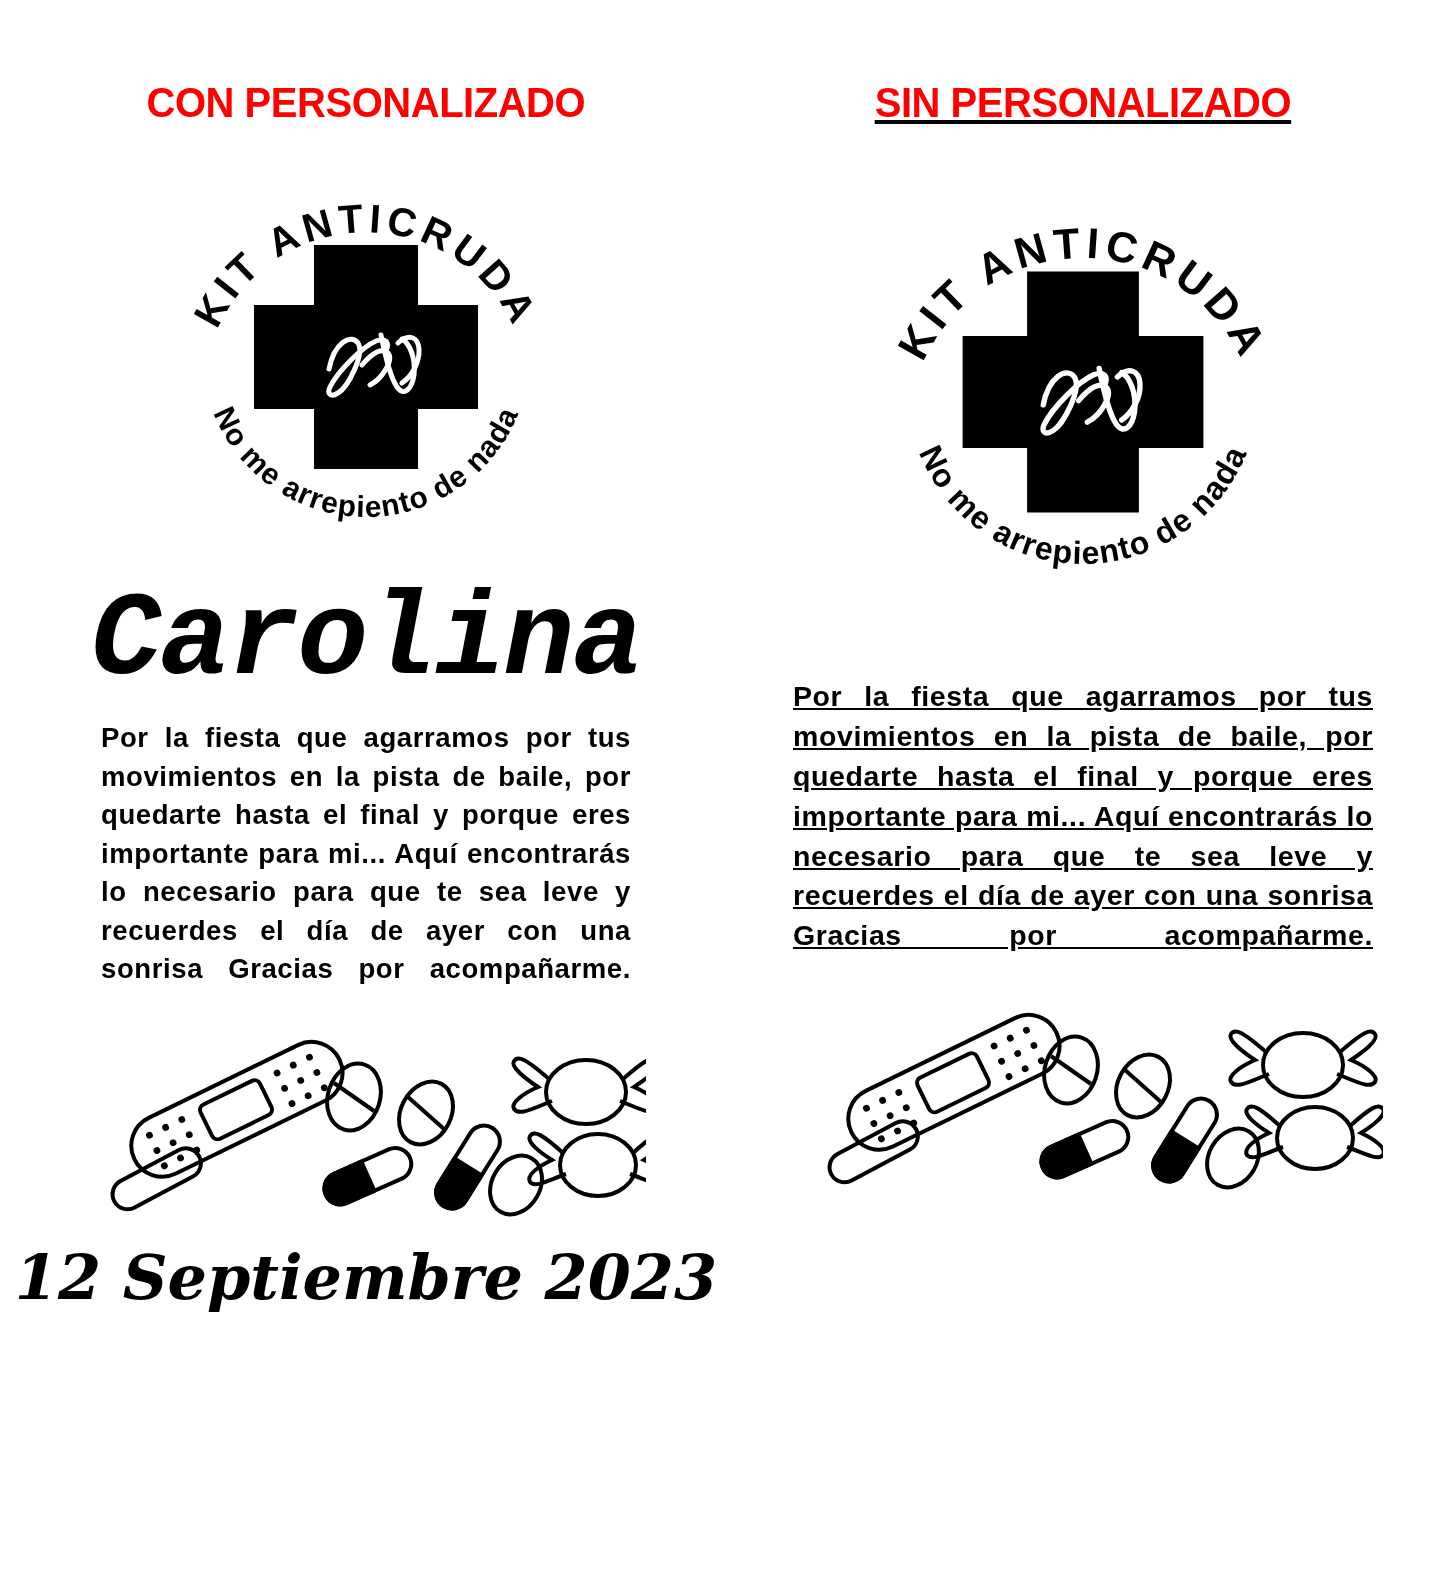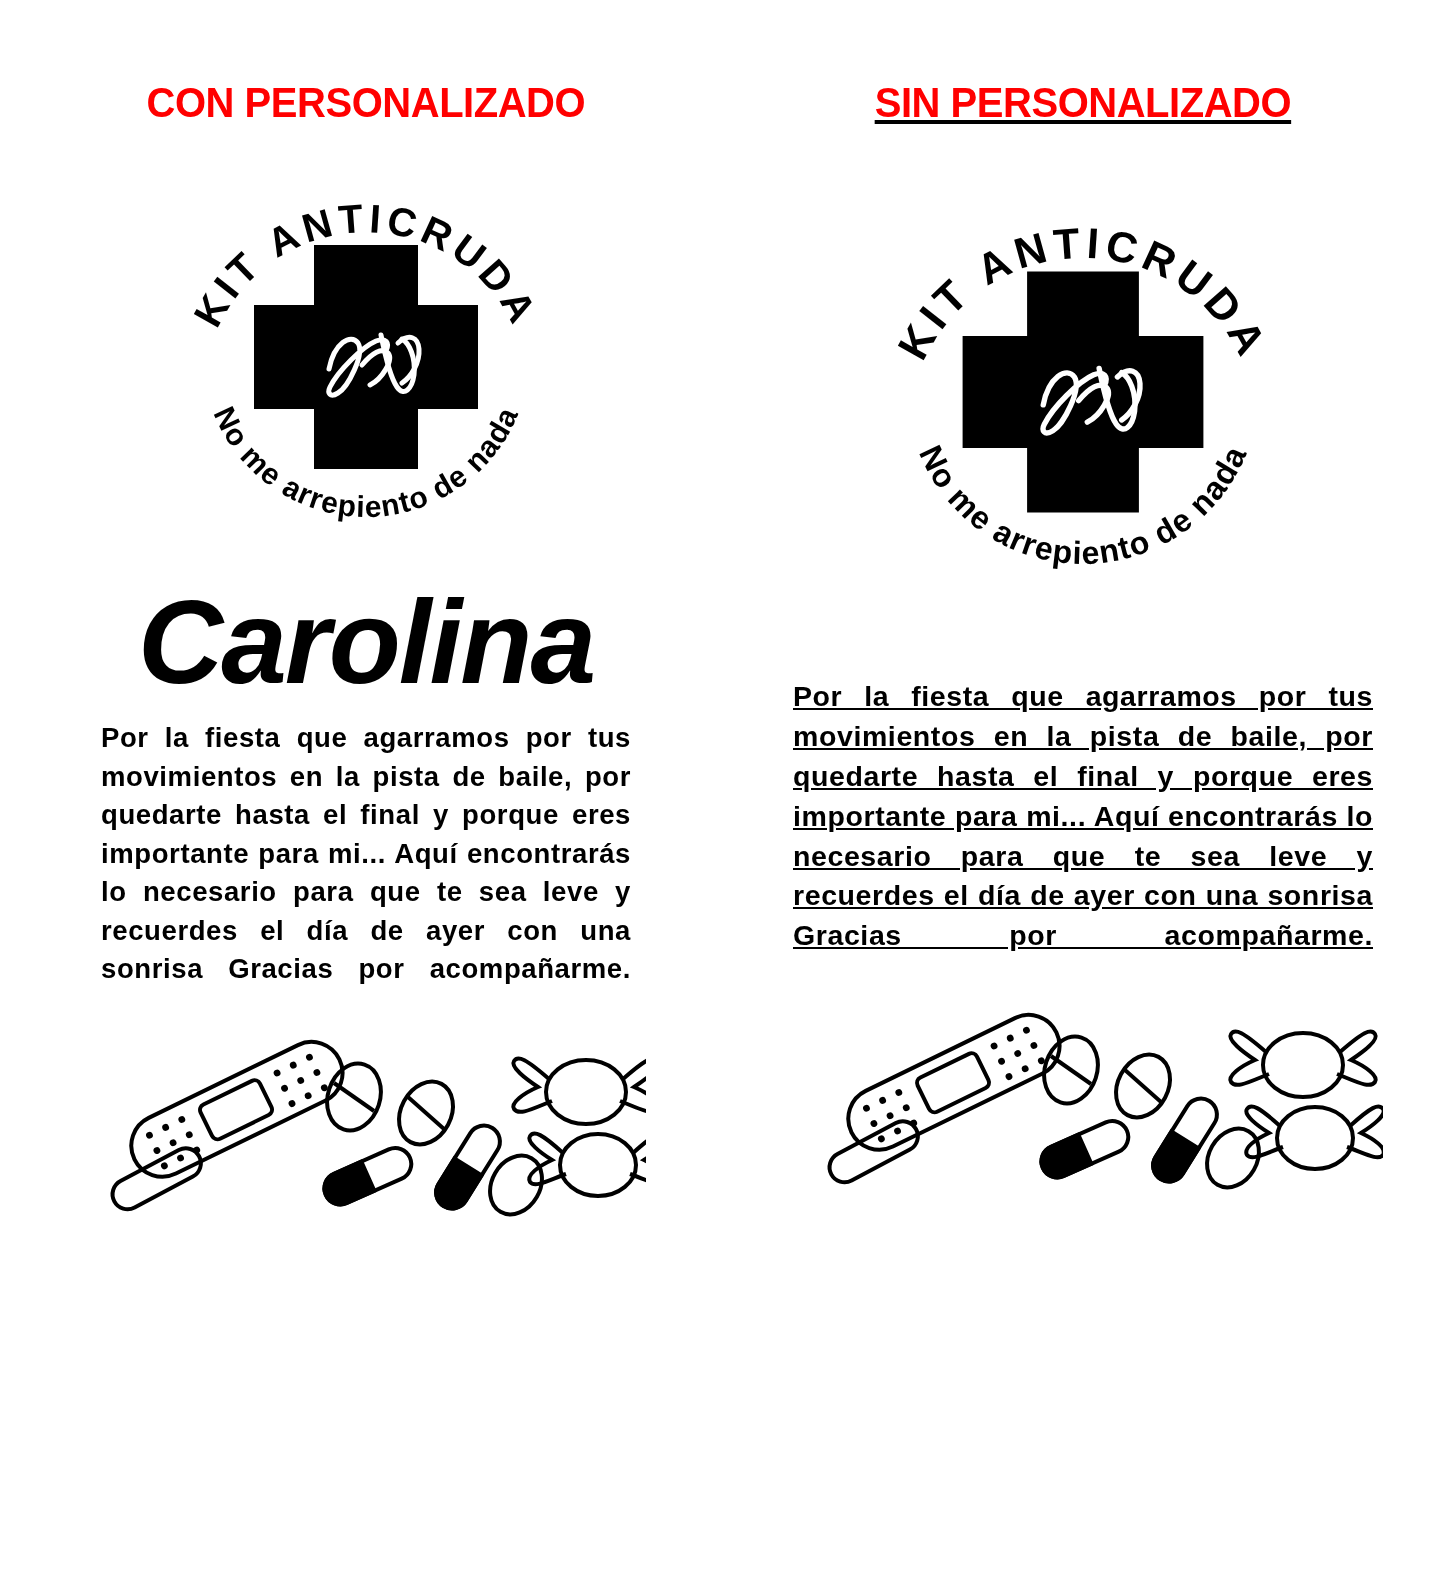--- a/index.html
+++ b/index.html
@@ -41,21 +41,21 @@
   .emblem{
     position:relative;
     width:400px;height:400px;
     margin-top:30px;
   }
   .emblem.right{width:430px;height:430px;margin-top:50px;}
   .emblem svg{display:block;width:100%;height:100%;}
 
   
   .script-name{
-    font-family:Liberation Sans, sans-serif;
+    font-family:Liberation Mono, monospace;
     font-style:italic;
     font-weight:bold;
     font-size:118px;
     line-height:1;
     letter-spacing:-2px;
     margin-top:26px;
     text-align:right;
     white-space:nowrap;
   }
 
@@ -197,20 +197,21 @@
 
           <g>
             <ellipse cx="512" cy="148" rx="38" ry="31"></ellipse>
             <path d="M477,136 C456,117 448,113 444,119 C440,125 455,136 466,143 C453,149 440,158 444,165 C449,171 461,164 480,157"></path>
             <path d="M547,136 C568,117 576,113 580,119 C584,125 569,136 558,143 C571,149 584,158 580,165 C575,171 563,164 544,157"></path>
           </g>
         </g>
       </svg>
     </div>
 
+    <div class="date-line">12 Septiembre 2023</div>
   </div>
 
   <div class="col col-right">
 
     <div class="headline">SIN PERSONALIZADO</div>
 
     <div class="emblem right">
       <svg viewBox="0 0 400 400" xmlns="http://www.w3.org/2000/svg" aria-hidden="true">
         <defs>
           <path id="arcTopR" d="M 40,212 A 162,162 0 0 1 360,212"></path>

